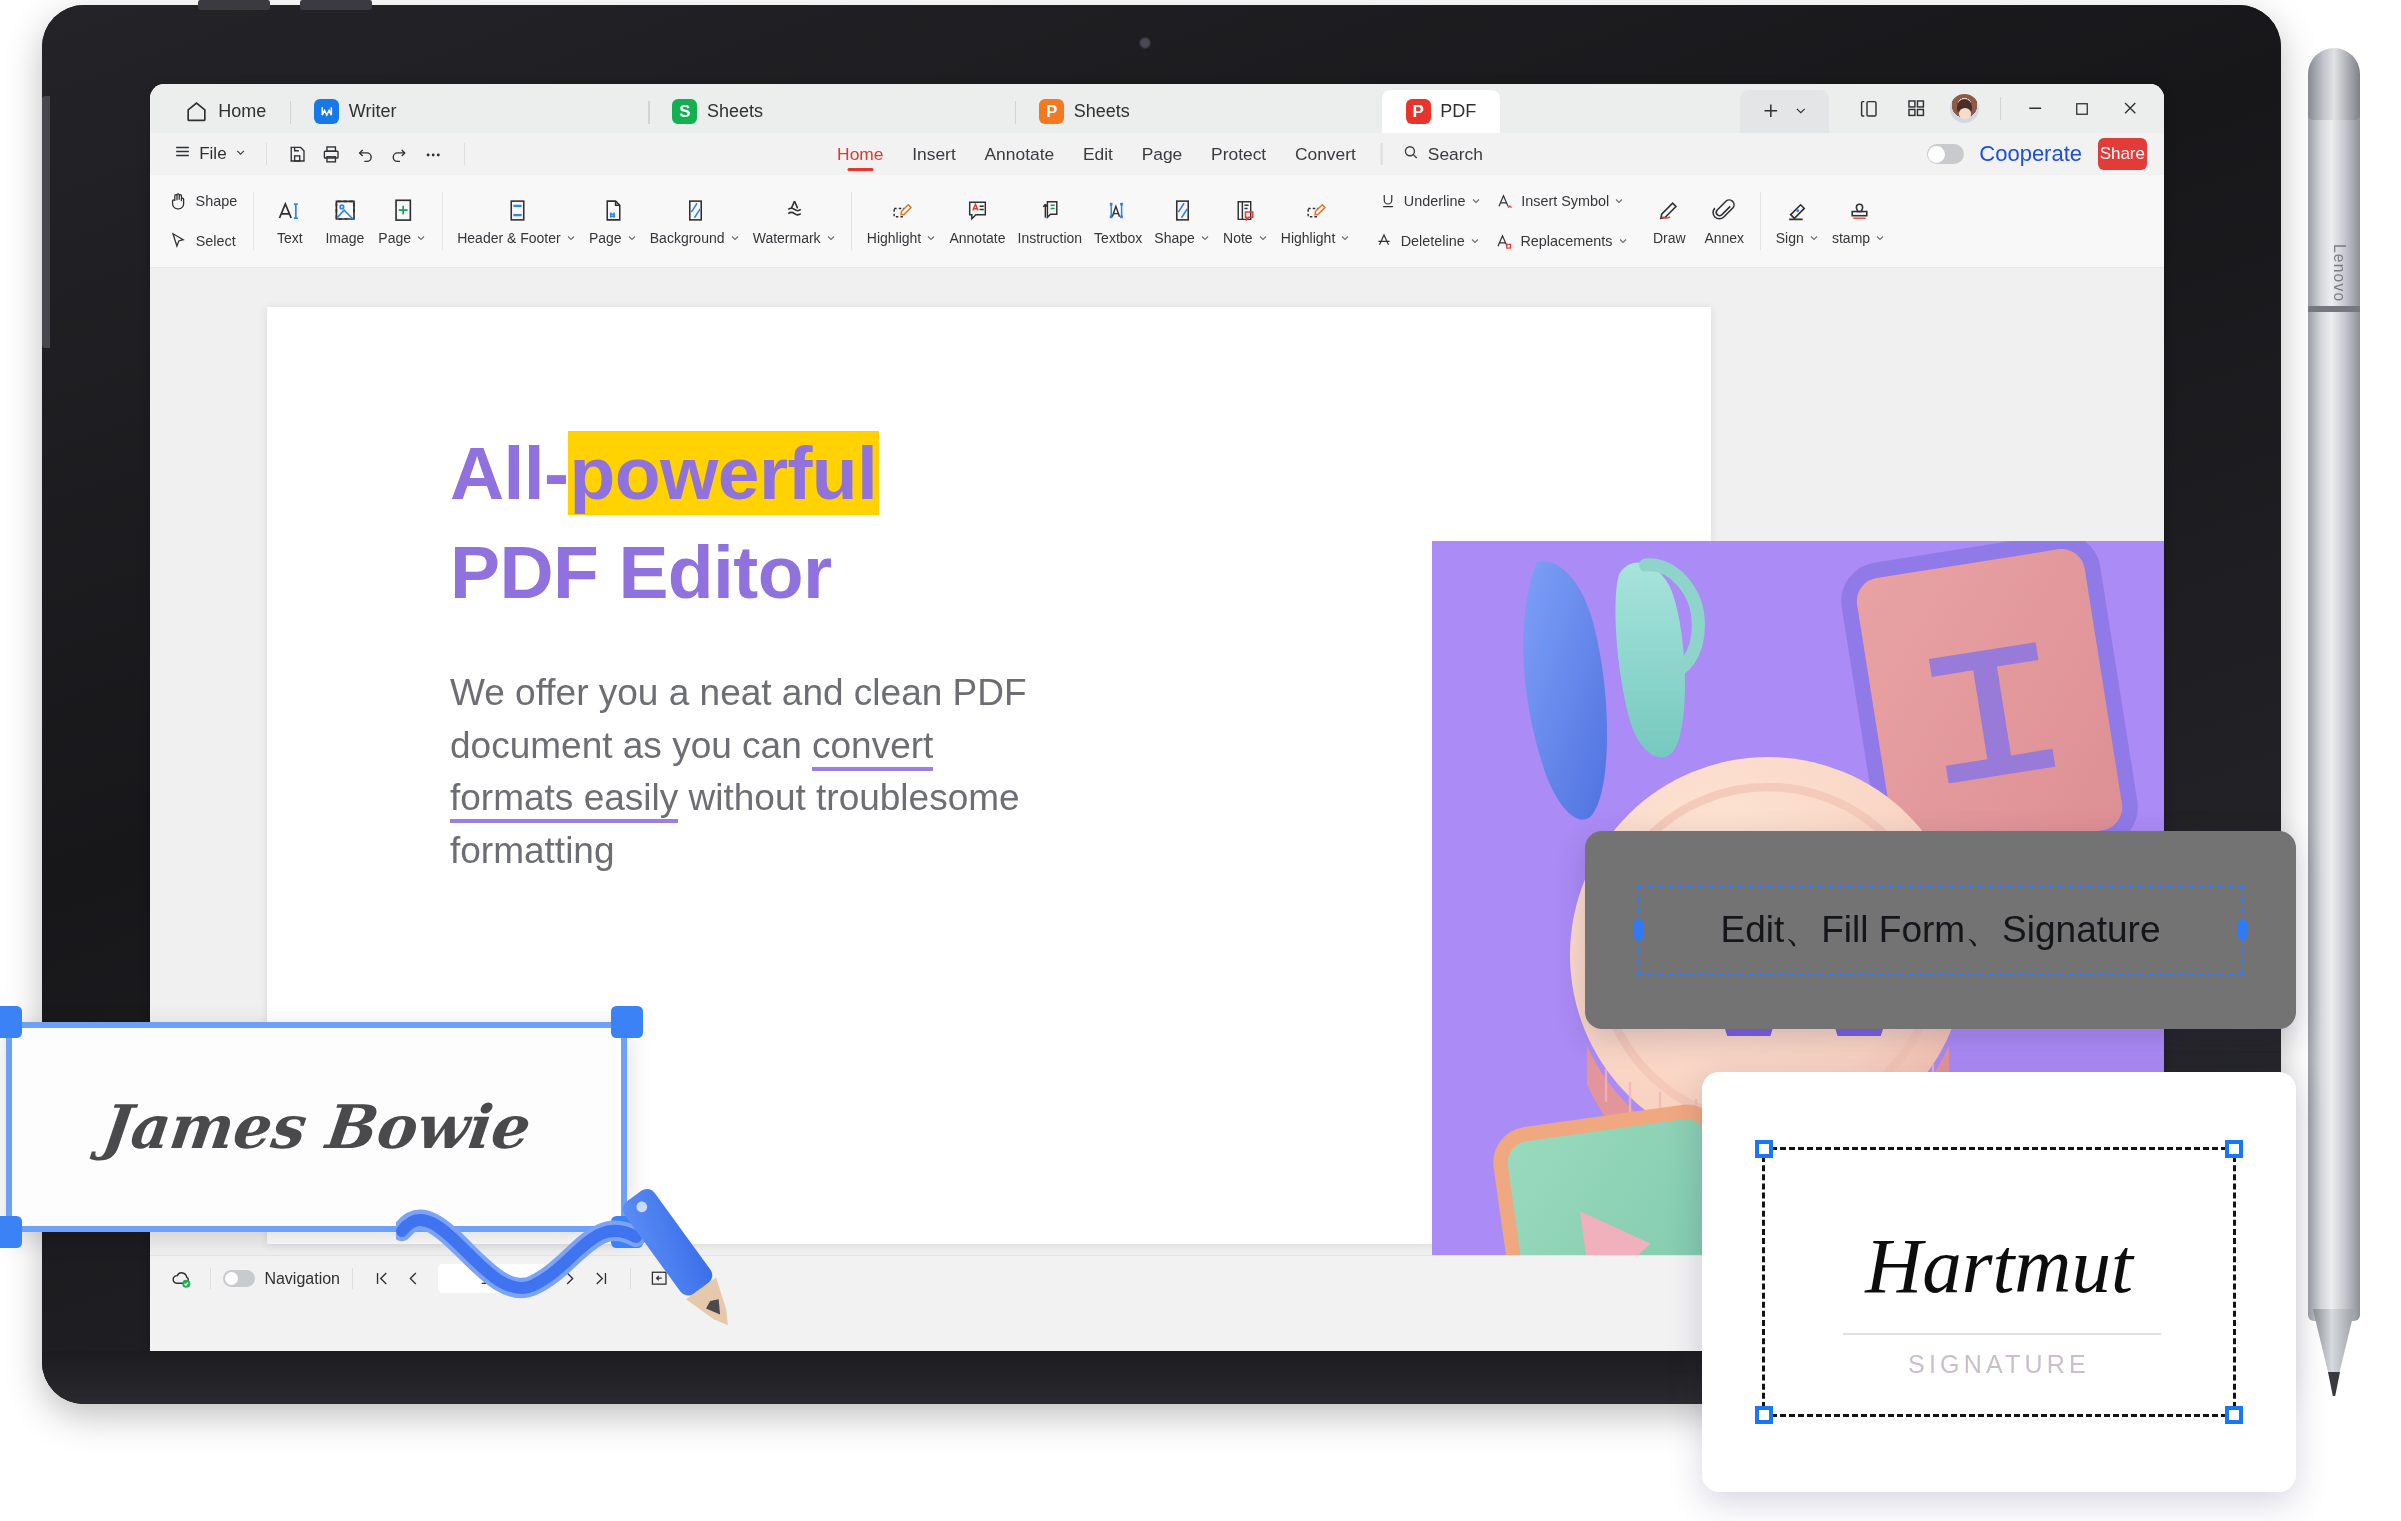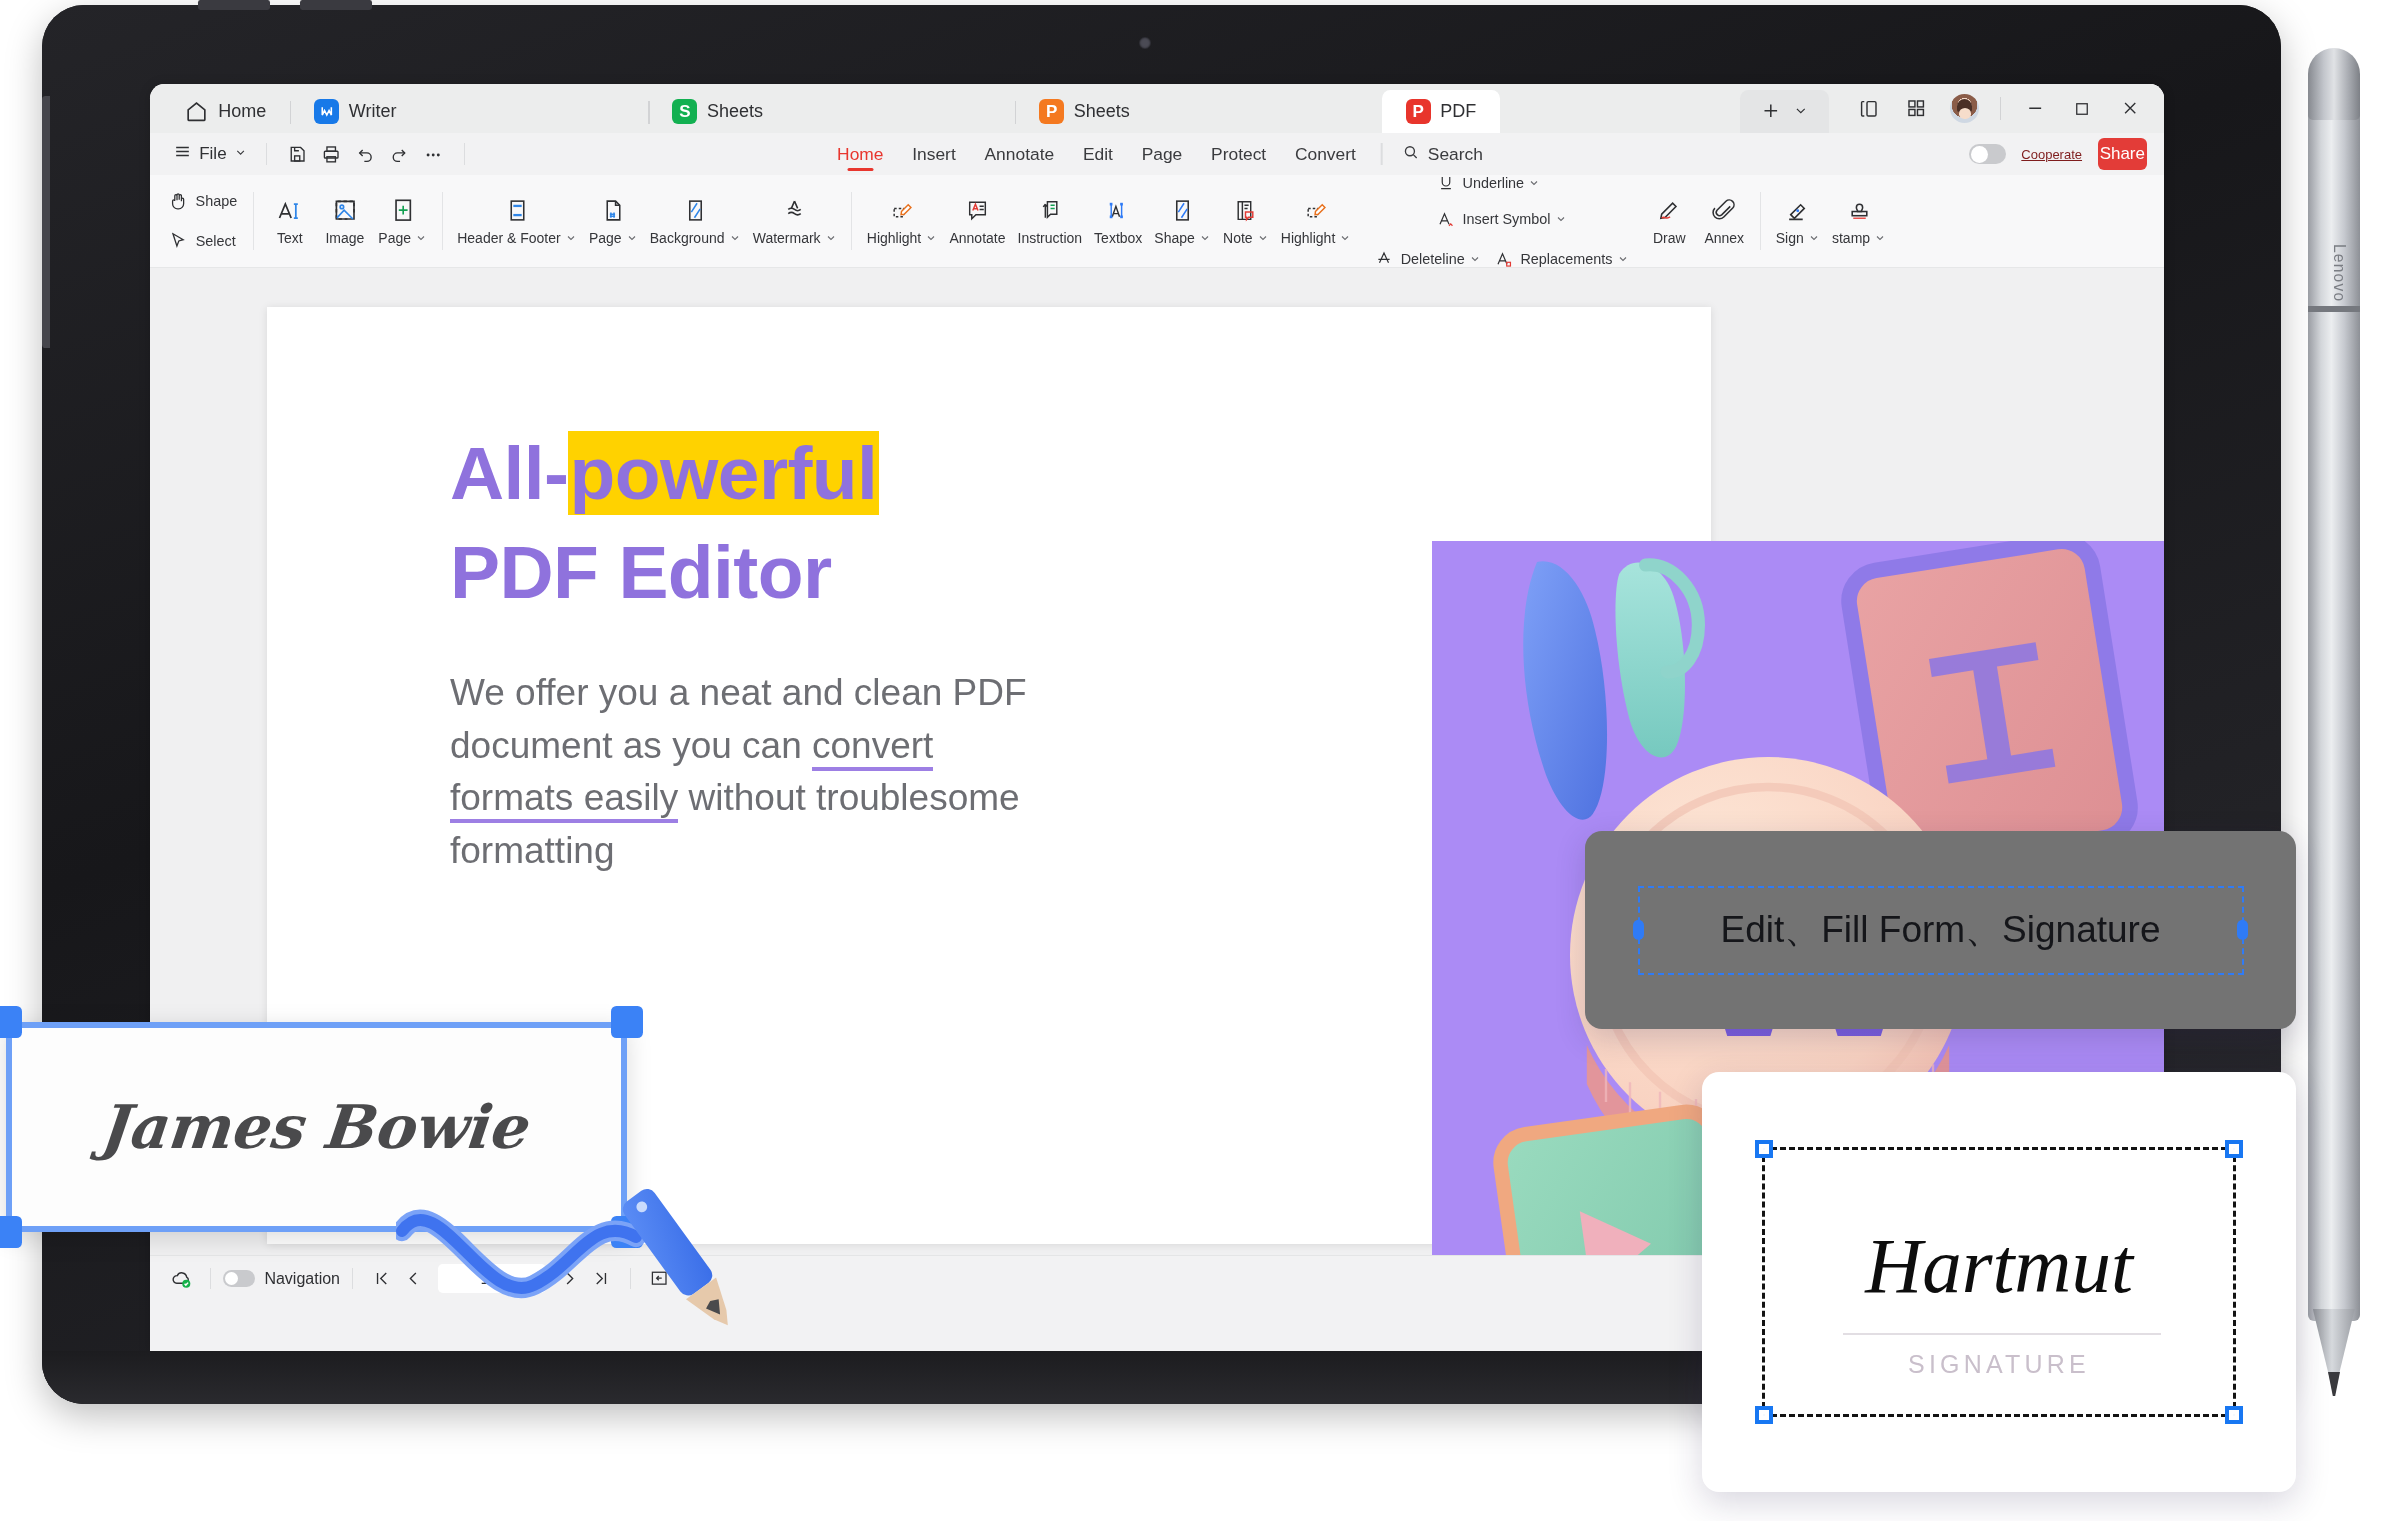--- a/index.html
+++ b/index.html
@@ -241,21 +241,21 @@
   }
   #coop-toggle {
     width: 37px; height: 20.4px; border-radius: 10.2px;
     background: #c9cacd; position: relative; cursor: pointer;
   }
   #coop-toggle::after {
     content: ""; position: absolute;
     left: 1.8px; top: 1.8px; width: 17px; height: 17px;
     border-radius: 50%; background: #fff;
   }
-  #coop-label { font-size: 13px; color: #7f1d1d; text-decoration: underline; }
+  #coop-label { font-size: 22px; color: #1d4ed8; }
   #share-btn {
     background: #e33c38; color: #fff;
     font-size: 17px; padding: 6px 2px;
     border-radius: 6px; cursor: pointer;
   }
 
   
   #ribbon {
     height: 93px;
     background: #f8f8f9;
@@ -900,21 +900,21 @@
         <span class="ritem-label">
           <span>Highlight</span>
           <svg width="12" height="12" viewBox="0 0 24 24" fill="none" stroke="#6b6c70" stroke-width="2.2">
               <path d="M6 9l6 6 6-6"></path>
             </svg>
         </span>
       </div>
     </div>
 
     <div class="rgroup rcol" style="margin-left:10.8px;">
-      <div style="display:flex;flex-direction:column;">
+      <div style="display:flex;">
         <div class="ritem-h">
           <span class="ritem-icon">
             <svg width="18" height="18" viewBox="0 0 24 24" fill="none" stroke="#2f3033" stroke-width="1.6">
               <path d="M7 4v7a5 5 0 0 0 10 0V4"></path>
                 <path d="M5.5 19.5h13"></path>
             </svg>
           </span>
           <span class="ritem-label">
             <span>Underline</span>
             <svg width="12" height="12" viewBox="0 0 24 24" fill="none" stroke="#6b6c70" stroke-width="2.2">

